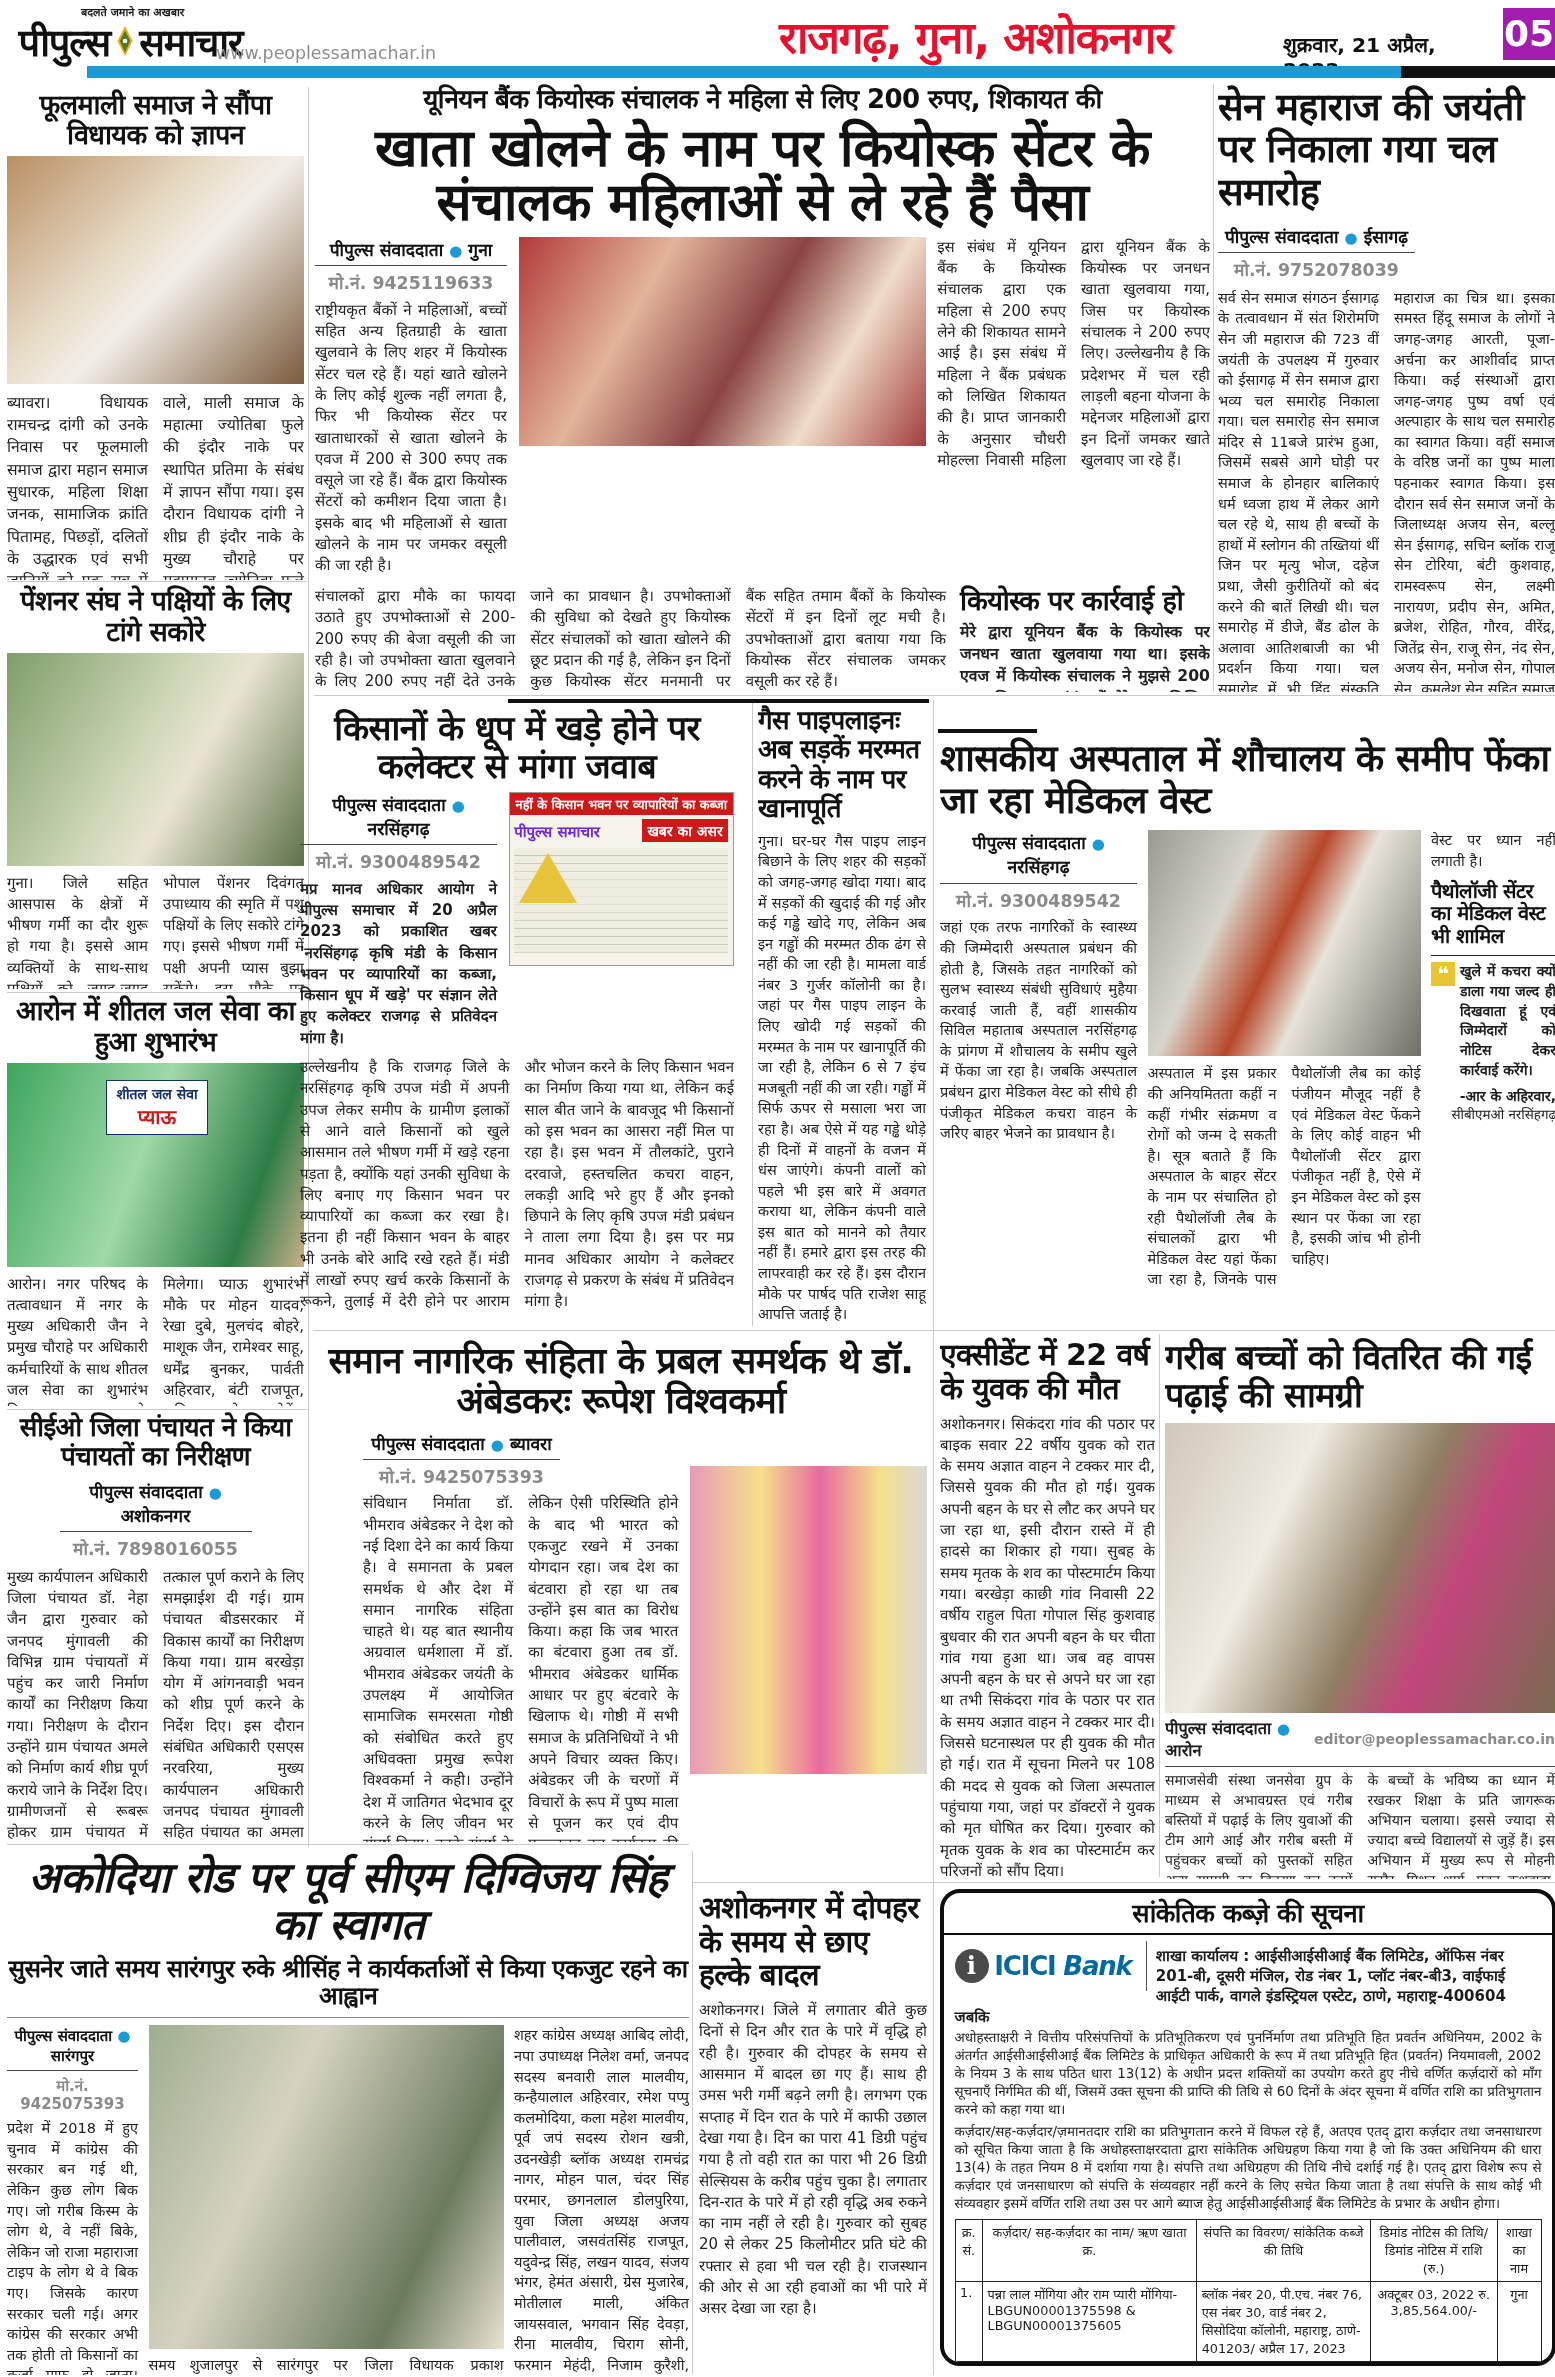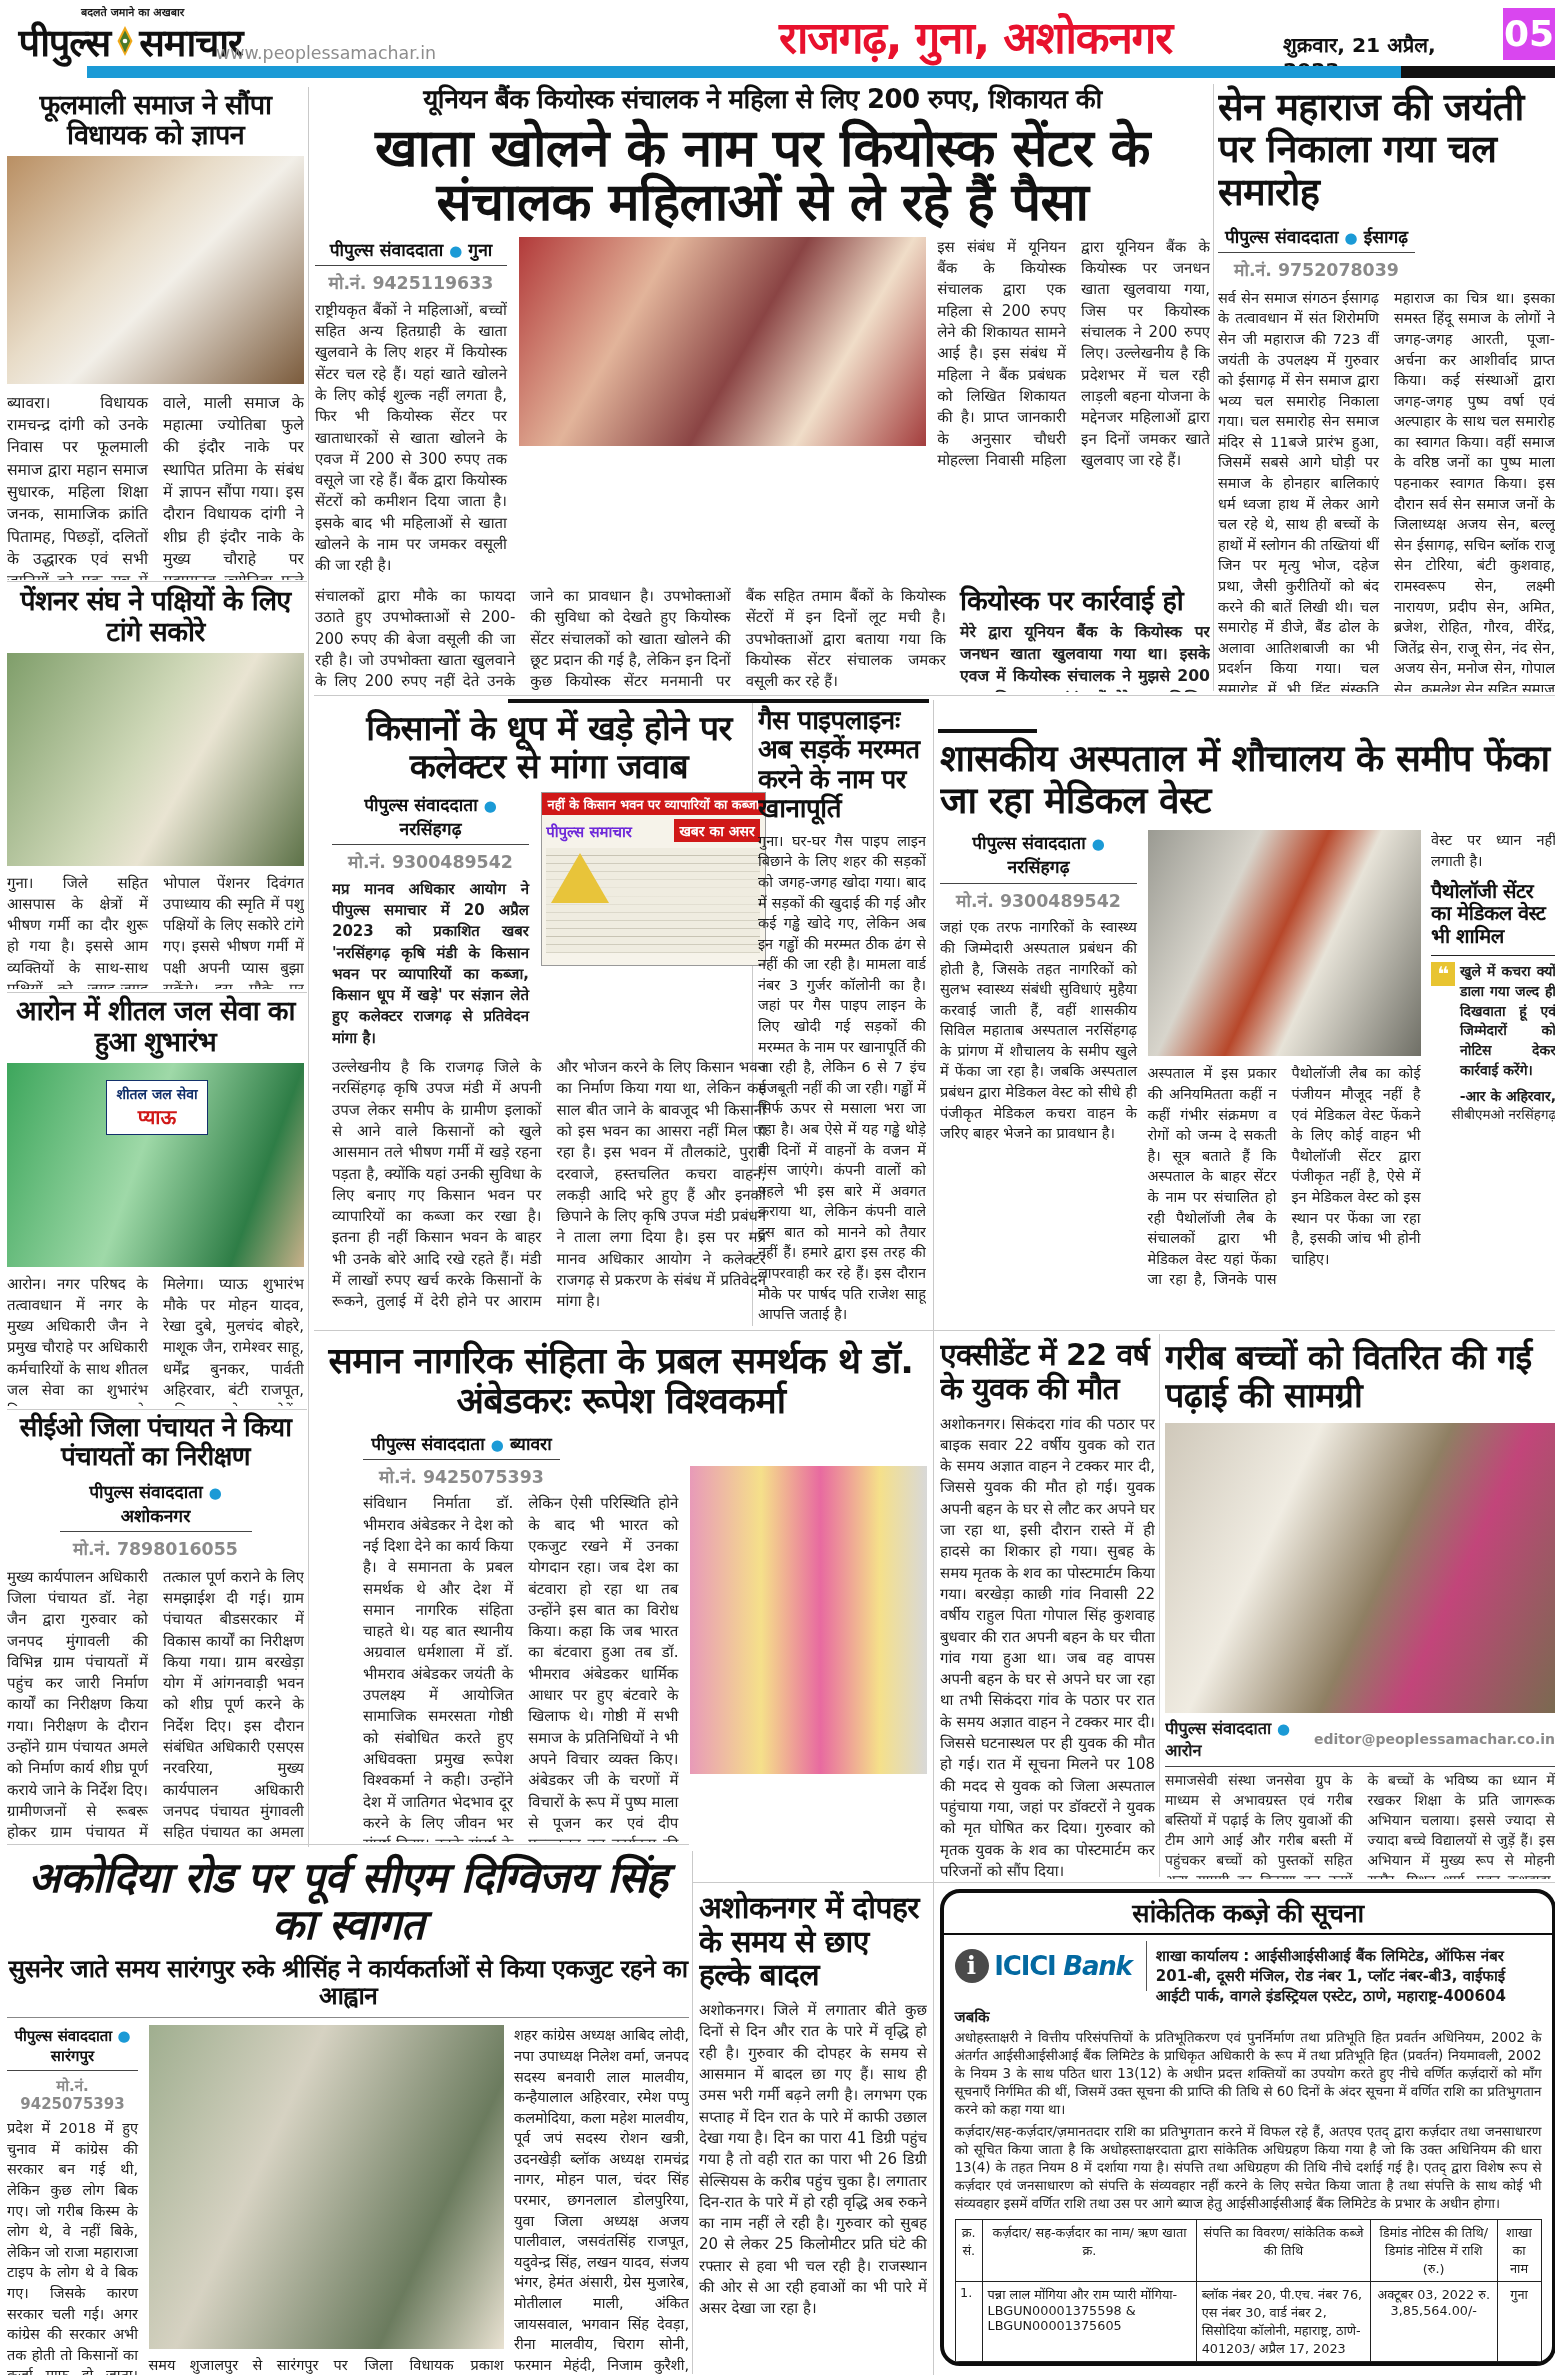--- a/index.html
+++ b/index.html
@@ -40,21 +40,21 @@
           <polygon points="17,0 30,26 17,52 4,26" fill="#f0a818"></polygon>
           <polygon points="17,8 26,26 17,46 8,26" fill="#4a7a2a"></polygon>
           <circle cx="17" cy="26" r="4" fill="#fff"></circle>
         </svg>
     </span>
     <span class="masthead-logo">समाचार</span>
   </div>
   <div class="abs" style="left:216px;top:43px;font-size:17.4px;color:#8d8d8d;">www.peoplessamachar.in</div>
   <div class="abs center" style="left:720px;top:5.8px;width:511px;font-size:44px;font-weight:bold;color:#e8112d;letter-spacing:-1.2px;">राजगढ़, गुना, अशोकनगर</div>
   <div class="abs" style="left:1283px;top:30px;width:215px;font-size:20.3px;font-weight:bold;color:#111;">शुक्रवार, 21 अप्रैल, 2023</div>
-  <div class="abs center" style="left:1503px;top:8.1px;width:52px;height:52px;background:#d946ef;color:#fff;font-size:36px;font-weight:bold;line-height:52px;">05</div>
+  <div class="abs center" style="left:1503px;top:8.1px;width:52px;height:52px;background:#a21caf;color:#fff;font-size:36px;font-weight:bold;line-height:52px;">05</div>
 </div>
 <div class="abs" style="left:87px;top:66px;width:1314px;height:11.6px;background:#1b9ad6;"></div>
 <div class="abs" style="left:1401px;top:66px;width:154px;height:11.6px;background:#111;"></div>
 
 <div class="vrule" style="left:308px;top:87px;height:1760px;"></div>
 <div class="vrule" style="left:1213px;top:84px;height:607px;"></div>
 <div class="vrule" style="left:752px;top:700px;height:626px;"></div>
 <div class="vrule" style="left:933px;top:700px;height:1675px;"></div>
 <div class="vrule" style="left:1159px;top:1334px;height:543px;"></div>
 <div class="vrule" style="left:692px;top:1851px;height:523px;"></div>
@@ -145,21 +145,21 @@
 
 <div class="art" style="left:1218px;top:81px;width:337px;height:611px;">
   <div class="hl" style="font-size:38px;padding:4.6px 0 10.5px 0;">सेन महाराज की जयंती पर निकाला गया चल समारोह</div>
   <div style="width:197px;margin-bottom:7px;">
     <div class="byline-top center"><span>पीपुल्स संवाददाता</span> <span class="byline-dot">●</span> <span>ईसागढ़</span></div>
     <div class="phone center">मो.नं. 9752078039</div>
   </div>
   <div class="body-txt c2" style="font-size:14.5px;">सर्व सेन समाज संगठन ईसागढ़ के तत्वावधान में संत शिरोमणि सेन जी महाराज की 723 वीं जयंती के उपलक्ष्य में गुरुवार को ईसागढ़ में सेन समाज द्वारा भव्य चल समारोह निकाला गया। चल समारोह सेन समाज मंदिर से 11बजे प्रारंभ हुआ, जिसमें सबसे आगे घोड़ी पर समाज के होनहार बालिकाएं धर्म ध्वजा हाथ में लेकर आगे चल रहे थे, साथ ही बच्चों के हाथों में स्लोगन की तख्तियां थीं जिन पर मृत्यु भोज, दहेज प्रथा, जैसी कुरीतियों को बंद करने की बातें लिखी थी। चल समारोह में डीजे, बैंड ढोल के अलावा आतिशबाजी का भी प्रदर्शन किया गया। चल समारोह में भी हिंदू संस्कृति अनुसार पीले वस्त्र थे, वे हर्ष उल्लास मनाते चल रहीं थीं, साथ ही बग्गी पर सेन जी महाराज का चित्र था। इसका समस्त हिंदू समाज के लोगों ने जगह-जगह आरती, पूजा-अर्चना कर आशीर्वाद प्राप्त किया। कई संस्थाओं द्वारा जगह-जगह पुष्प वर्षा एवं अल्पाहार के साथ चल समारोह का स्वागत किया। वहीं समाज के वरिष्ठ जनों का पुष्प माला पहनाकर स्वागत किया। इस दौरान सर्व सेन समाज जनों के जिलाध्यक्ष अजय सेन, बल्लू सेन ईसागढ़, सचिन ब्लॉक राजू सेन टोरिया, बंटी कुशवाह, रामस्वरूप सेन, लक्ष्मी नारायण, प्रदीप सेन, अमित, ब्रजेश, रोहित, गौरव, वीरेंद्र, जितेंद्र सेन, राजू सेन, नंद सेन, अजय सेन, मनोज सेन, गोपाल सेन, कमलेश सेन सहित समाज के सैकड़ों की संख्या में लोग उपस्थित थे।</div>
 </div>
 
-<div class="art" style="left:332px;top:704px;width:434px;height:623px;">
+<div class="art" style="left:300px;top:704px;width:434px;height:623px;">
   <div class="hl center" style="font-size:34px;padding:4.6px 0 7px 0;">किसानों के धूप में खड़े होने पर कलेक्टर से मांगा जवाब</div>
   <div style="display:flex;gap:11.6px;">
     <div style="width:197px;flex:none;">
       <div class="byline-top center"><span>पीपुल्स संवाददाता</span> <span class="byline-dot">●</span> <span>नरसिंहगढ़</span></div>
       <div class="phone center" style="margin-bottom:5.8px;">मो.नं. 9300489542</div>
       <div class="body-txt" style="font-weight:bold;">मप्र मानव अधिकार आयोग ने पीपुल्स समाचार में 20 अप्रैल 2023 को प्रकाशित खबर 'नरसिंहगढ़ कृषि मंडी के किसान भवन पर व्यापारियों का कब्जा, किसान धूप में खड़े' पर संज्ञान लेते हुए कलेक्टर राजगढ़ से प्रतिवेदन मांगा है।</div>
     </div>
     <div style="flex:1;border:1.2px solid #999;background:#f6f3ea;position:relative;height:174px;">
       <div class="center" style="background:#d01818;color:#fff;font-weight:bold;font-size:12.8px;padding:2.3px 1.2px;">नहीं के किसान भवन पर व्यापारियों का कब्जा</div>
       <div style="display:flex;justify-content:space-between;align-items:center;padding:3.5px 4.6px;">

